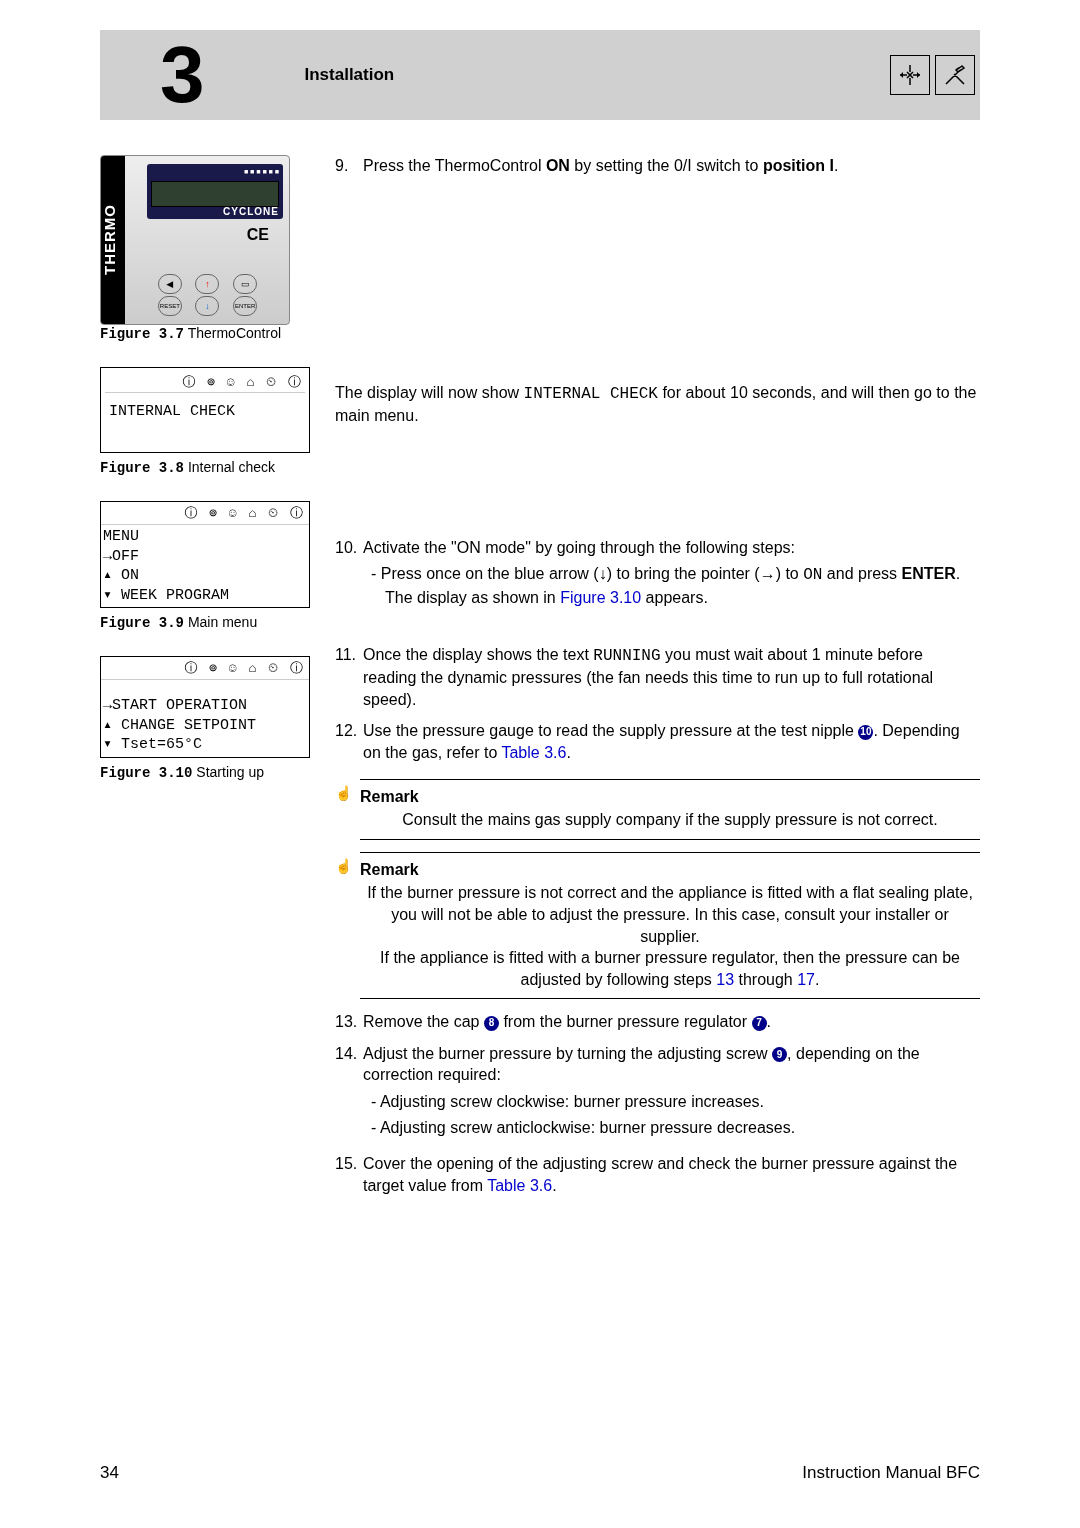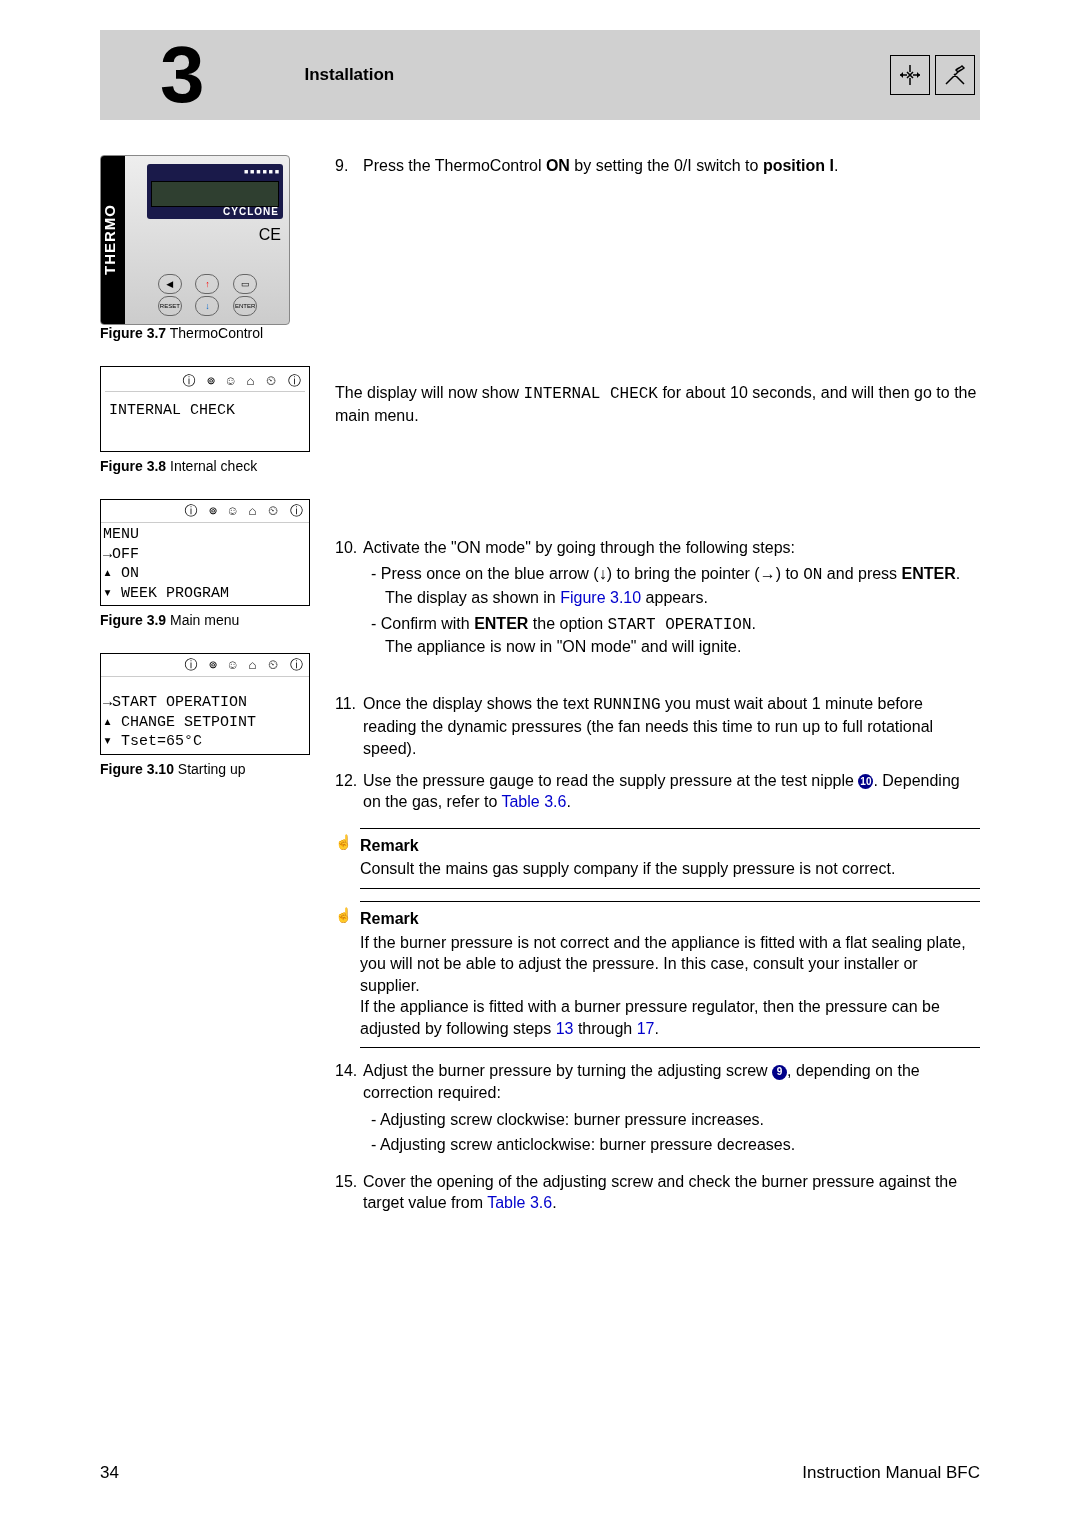--- a/index.html
+++ b/index.html
@@ -67,21 +67,21 @@
     .fig-box {
       border: 1px solid #000;
       margin-bottom: 6px;
       padding: 4px;
       background: #fff;
     }
     .fig-caption {
       font-size: 14px;
       margin-bottom: 25px;
     }
-    .fig-caption b { font-weight: bold; }
+    .fig-caption b { font-weight: bold; font-family: Liberation Mono, monospace; }
     .lcd-row {
       text-align: right;
       font-family: "Courier New", monospace;
       font-size: 13px;
       padding: 1px 2px;
       border-bottom: 1px solid #ccc;
       letter-spacing: 2px;
     }
     .lcd-body {
       font-family: "Courier New", monospace;
@@ -134,20 +134,21 @@
       left: -25px;
       top: 4px;
       font-size: 14px;
     }
     .remark-block .r-title {
       font-weight: bold;
       margin-bottom: 2px;
     }
     .remark-block .r-body {
       padding-left: 0px;
+      text-align: center;
     }
     .link { color: #0000cc; }
     .circ {
       display: inline-flex;
       width: 15px;
       height: 15px;
       border-radius: 50%;
       background: #008;
       color: #fff;
       font-size: 10px;
@@ -182,21 +183,21 @@
       position: absolute; left: 30px; top: 8px; right: 6px; height: 55px; background: #1a1a4a; border-radius: 3px;
       color: #fff; font-size: 9px; padding: 4px; margin-left: 16px;
     }
     .thermo-lcd {
       background: #2f3f30; height: 26px; margin-top: 6px; border: 1px solid #000;
     }
     .thermo-cyc {
       position: absolute; right: 4px; bottom: 2px; font-size: 10px; font-weight: bold; letter-spacing: 1px;
     }
     .thermo-ce {
-      position: absolute; right: 8px; top: 70px; font-size: 16px; font-weight: normal;
+      position: absolute; right: 20px; top: 70px; font-size: 16px; font-weight: bold;
     }
     .thermo-btns {
       position: absolute; left: 50px; right: 25px; bottom: 30px; display: flex; justify-content: space-around;
     }
     .tbtn {
       width: 24px; height: 20px; border-radius: 50% / 60%; border: 1px solid #666; display: flex; align-items: center; justify-content: center; font-size: 9px;
     }
   </style>
 </head>
 <body>
@@ -300,21 +301,20 @@
 
       <div style="height:95px;"></div>
 
       <ol class="steps">
         <li>
           <span class="num">10.</span>
           <span class="body">
             <span>Activate the "ON mode" by going through the following steps:</span>
             <ul class="dash">
               <li><span>Press once on the blue arrow (</span><b>↓</b><span>) to bring the pointer (</span><span>→</span><span>) to </span><span class="mono">ON</span><span> and press </span><b>ENTER</b><span>. The display as shown in </span><span class="link">Figure 3.10</span><span> appears.</span></li>
-              <li><span>Confirm with </span><b>ENTER</b><span> the option </span><span class="mono">START OPERATION</span><span>.</span><br><span>The appliance is now in "ON mode" and will ignite.</span></li>
             </ul>
           </span>
         </li>
       </ol>
 
       <div style="height:15px;"></div>
 
       <ol class="steps">
         <li>
           <span class="num">11.</span>
@@ -335,20 +335,24 @@
       <div class="remark-block">
         <span class="r-icon">☝</span>
         <div class="r-title">Remark</div>
         <div class="r-body">
           <span>If the burner pressure is not correct and the appliance is fitted with a flat sealing plate, you will not be able to adjust the pressure. In this case, consult your installer or supplier.</span><br>
           <span>If the appliance is fitted with a burner pressure regulator, then the pressure can be adjusted by following steps </span><span class="link">13</span><span> through </span><span class="link">17</span><span>.</span>
         </div>
       </div>
 
       <ol class="steps">
+        <li>
+          <span class="num">13.</span>
+          <span class="body"><span>Remove the cap </span><span class="circ">8</span><span> from the burner pressure regulator </span><span class="circ">7</span><span>.</span></span>
+        </li>
         <li>
           <span class="num">14.</span>
           <span class="body">
             <span>Adjust the burner pressure by turning the adjusting screw </span><span class="circ">9</span><span>, depending on the correction required:</span>
             <ul class="dash">
               <li>Adjusting screw clockwise: burner pressure increases.</li>
               <li>Adjusting screw anticlockwise: burner pressure decreases.</li>
             </ul>
           </span>
         </li>

